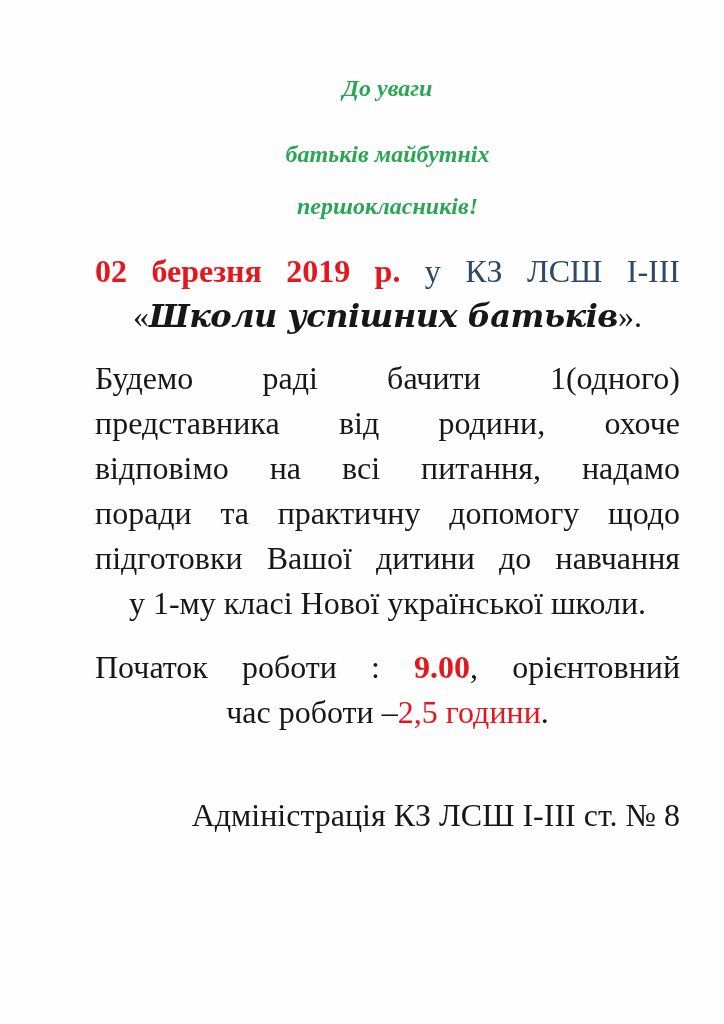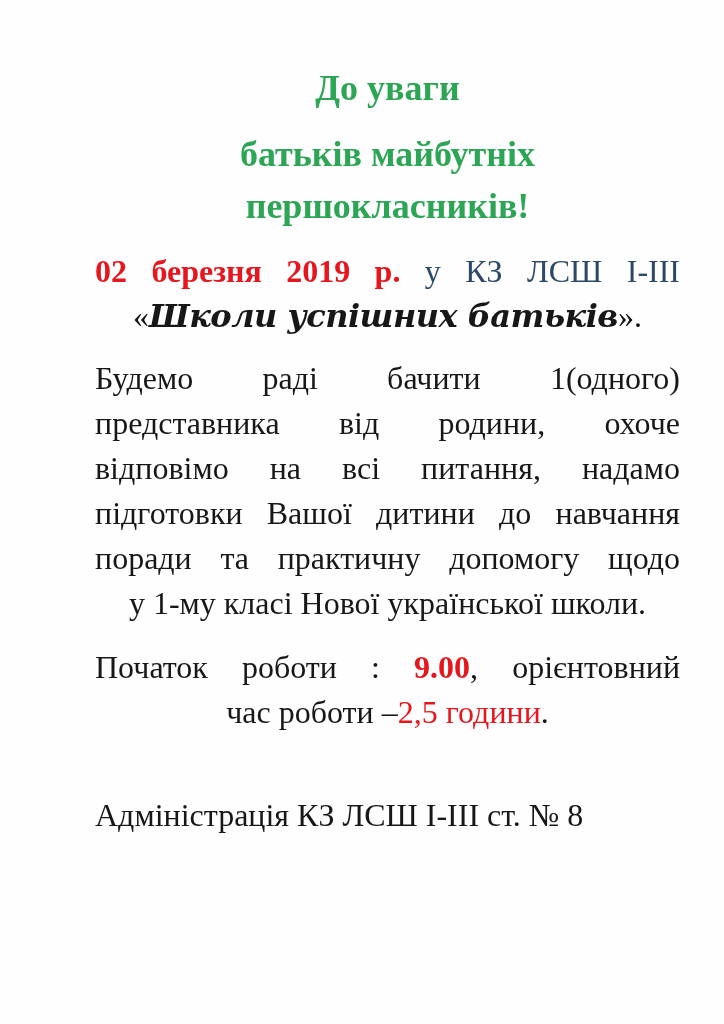--- a/index.html
+++ b/index.html
@@ -11,23 +11,24 @@
     color: #171717;
   }
   .page {
     width: 724px; height: 1024px;
     background: #fefefe;
     padding: 62px 44px 0 95px;
   }
   .heading {
     text-align: center;
     font-weight: bold;
-    font-size: 36px;
+    font-size: 24px;
     line-height: 52px;
     color: var(--green, #2ca655);
+    font-style: italic;
   }
   .heading-line-1 { margin-bottom: 14px; }
   .doc-body { font-size: 32px; line-height: 45px; }
   .para { margin-top: 17px; }
   .para-details { margin-top: 19px; }
   .jline {
     text-align: justify;
     text-align-last: justify;
   }
   .lline { text-align: center; }
@@ -35,20 +36,21 @@
   .red-bold { color: var(--red, #e5161d); font-weight: bold; margin-top: 44px; }
   .blue     { color: var(--blue, #2c4a68); }
   .script {
     font-family: "DejaVu Serif", serif;
     font-style: italic;
     font-weight: bold;
     letter-spacing: -0.5px;
   }
   .footer-line {
     margin-top: 58px;
+    text-align: right;
     font-size: 32px;
     line-height: 45px;
   }
 </style>
 </head>
 <body>
 
 <div class="page">
 
   <div class="heading">
@@ -66,22 +68,22 @@
         <span class="blue">у</span>
         <span class="blue">КЗ ЛСШ І-ІІІ</span>
       </div>
       <div class="lline"><span>«</span><span class="script">Школи успішних батьків</span><span>».</span></div>
     </div>
 
     <div class="para">
       <div class="jline">Будемо раді бачити 1(одного)</div>
       <div class="jline">представника від родини, охоче</div>
       <div class="jline">відповімо на всі питання, надамо</div>
+      <div class="jline">поради та практичну допомогу щодо</div>
       <div class="jline">підготовки Вашої дитини до навчання</div>
-      <div class="jline">поради та практичну допомогу щодо</div>
       <div class="lline">у 1-му класі Нової української школи.</div>
     </div>
 
     <div class="para para-details">
       <div class="jline">
         <span>Початок роботи :</span>
         <span class="red-bold">9.00</span><span>, орієнтовний</span>
       </div>
       <div class="lline"><span>час роботи –</span><span class="red">2,5 години</span><span>.</span></div>
     </div>

